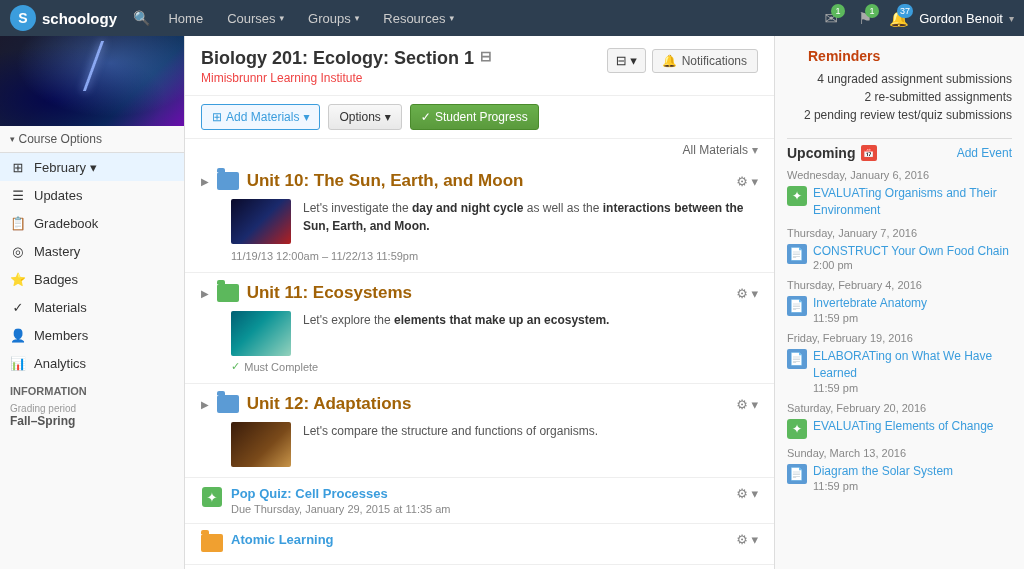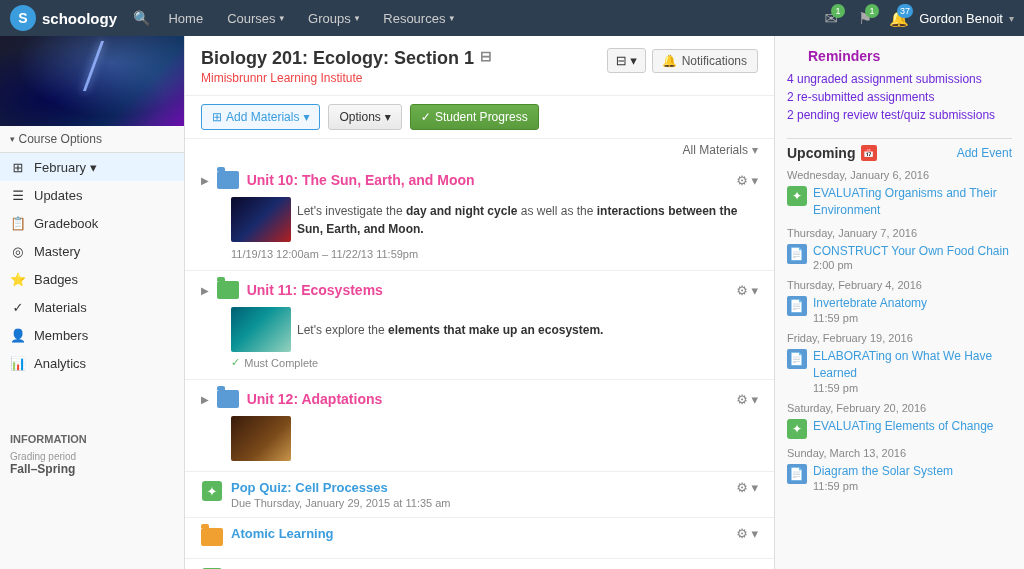--- a/index.html
+++ b/index.html
@@ -168,21 +168,20 @@
       align-items: center;
       justify-content: center;
       flex-shrink: 0;
     }
     .sidebar-section-label {
       padding: 8px 10px 2px;
       font-size: 11px;
       font-weight: bold;
       color: #666;
       text-transform: uppercase;
-      margin-top: 48px;
     }
     .sidebar-info {
       padding: 4px 10px 6px;
       font-size: 11px;
       color: #888;
     }
     .sidebar-info .label { color: #999; font-size: 10px; }
     .sidebar-info .value { color: #555; font-weight: bold; font-size: 12px; }
 
     
@@ -333,38 +332,38 @@
       top: -4px;
       left: 0;
       width: 8px;
       height: 4px;
       background: #5b9bd5;
       border-radius: 2px 2px 0 0;
     }
     .unit-folder-icon.green { background: #5cb85c; }
     .unit-folder-icon.green::before { background: #5cb85c; }
     .unit-title {
-      color: #ec4899;
-      font-size: 14px;
+      color: #a16207;
+      font-size: 17px;
       font-weight: bold;
       cursor: pointer;
       flex: 1;
     }
     .unit-gear {
       color: #888;
       cursor: pointer;
       font-size: 13px;
       display: flex;
       align-items: center;
       gap: 2px;
     }
     .unit-body {
       display: flex;
-      gap: 6px;
-      align-items: center;
+      gap: 12px;
+      align-items: flex-start;
       padding-left: 30px;
     }
     .unit-thumb {
       width: 60px;
       height: 45px;
       flex-shrink: 0;
       border-radius: 2px;
       overflow: hidden;
     }
     .unit-thumb-sun {
@@ -476,30 +475,31 @@
       overflow-y: auto;
       flex-shrink: 0;
       padding: 12px;
     }
     .reminders-section {
       margin-bottom: 16px;
     }
     .reminders-title {
       font-size: 14px;
       font-weight: bold;
-      color: #a21caf;
+      color: #c2410c;
       margin-bottom: 8px;
       padding-left: 21px;
     }
     .reminder-link {
       font-size: 12px;
-      color: #6d28d9;
+      color: #404040;
       cursor: pointer;
       display: block;
       margin-bottom: 4px;
+      text-align: right;
     }
     .upcoming-section { }
     .upcoming-header {
       display: flex;
       align-items: center;
       justify-content: space-between;
       margin-bottom: 8px;
       gap: 12px;
     }
     .upcoming-title {
@@ -758,20 +758,21 @@
 
     <div class="unit-item">
       <div class="unit-header">
         <span class="unit-toggle">▶</span>
         <div class="unit-folder-icon"></div>
         <span class="unit-title">Unit 12: Adaptations</span>
         <span class="unit-gear">⚙ ▾</span>
       </div>
       <div class="unit-body">
         <div class="unit-thumb unit-thumb-adapt"></div>
+        <div class="unit-desc">Let's compare the structure and functions of organisms.</div>
       </div>
     </div>
 
     <div class="assign-item">
       <div class="quiz-icon-wrap">
         <div class="quiz-puzzle">✦</div>
       </div>
       <div class="assign-body">
         <div class="assign-title">Pop Quiz: Cell Processes</div>
         <div class="assign-due">Due Thursday, January 29, 2015 at 11:35 am</div>

